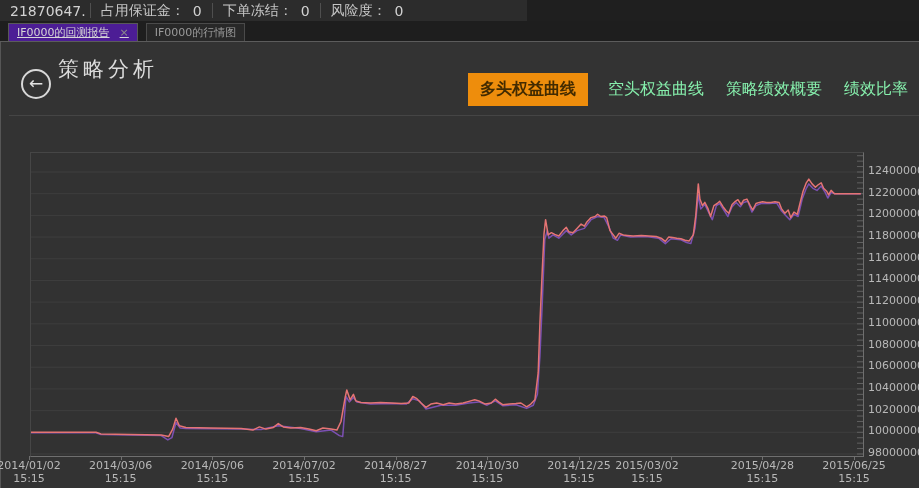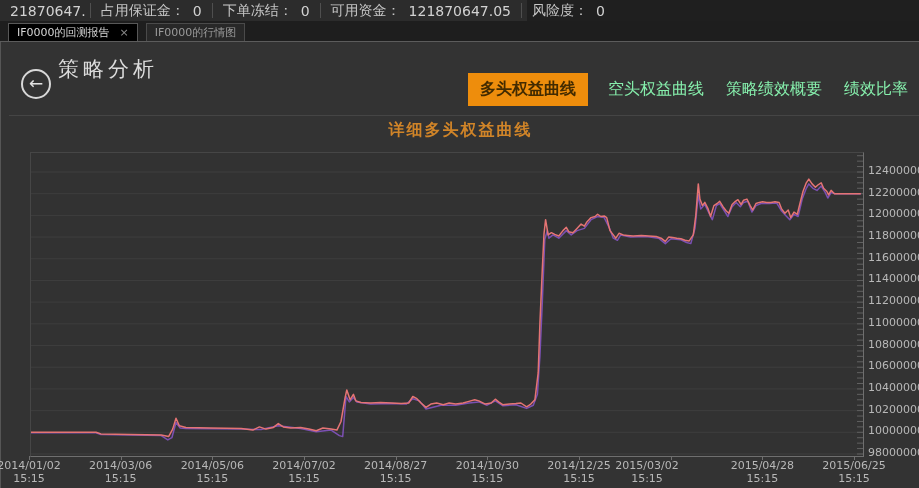--- a/index.html
+++ b/index.html
@@ -13,21 +13,21 @@
   .tb-item{display:flex;align-items:center;height:15px;padding:0 10px;white-space:nowrap;}
   .tb-item + .tb-item{border-left:1px solid #4f4f4f;}
   .tb-item .val{margin-left:8px;color:#d2d2d2;}
   .tb-first{padding:0 4px 0 2px;}
 
   
   .tabbar{position:absolute;left:0;top:21px;width:919px;height:20px;background:#1e1e1e;
           border-bottom:1px solid #5c5c5c;display:flex;align-items:flex-end;}
   .doc-tab{height:18px;display:flex;align-items:center;font-size:11px;padding:0 8px;
            margin-left:8px;border:1px solid #585858;border-bottom:none;box-sizing:border-box;}
-  .doc-tab.active{background:#000000;color:#d6d6d6;}
+  .doc-tab.active{background:#4c1d95;color:#d6d6d6;text-decoration:underline;}
   .doc-tab.inactive{background:#282828;color:#9a9a9a;border-color:#4a4a4a;margin-left:8px;}
   .tab-close{margin-left:10px;color:#8b8b8b;font-size:11px;cursor:pointer;}
 
   
   .panel{position:absolute;left:0;top:42px;width:918px;height:446px;background:#333333;
          border-left:1px solid #565656;}
 
   
   .back-btn{position:absolute;left:20px;top:27px;width:26px;height:26px;border:2px solid #d8d8d8;
             border-radius:50%;display:flex;align-items:center;justify-content:center;cursor:pointer;}
@@ -62,24 +62,20 @@
     </div>
     <div class="tb-item">
       <span>占用保证金：</span>
       <span class="val">0</span>
     </div>
     <div class="tb-item">
       <span>下单冻结：</span>
       <span class="val">0</span>
     </div>
     <div class="tb-item">
-      <span>可用资金：</span>
-      <span class="val">121870647.05</span>
-    </div>
-    <div class="tb-item">
       <span>风险度：</span>
       <span class="val">0</span>
     </div>
   </div>
 </div>
 
 <div class="tabbar">
   <div class="doc-tab active">
     <span>IF0000的回测报告</span>
     <span class="tab-close">×</span>
@@ -98,21 +94,20 @@
 
   <div class="nav">
     <div class="nav-item active">多头权益曲线</div>
     <div class="nav-item">空头权益曲线</div>
     <div class="nav-item">策略绩效概要</div>
     <div class="nav-item">绩效比率</div>
   </div>
 
   <div class="header-divider"></div>
 
-  <div class="chart-title">详细多头权益曲线</div>
 </div>
 
 <div class="plot">
   <svg id="plot-svg" width="832" height="303" viewBox="0 0 832 303">
       <line x1="0" y1="19" x2="832" y2="19" stroke="#3e3e3e" stroke-width="1"></line>
       <line x1="0" y1="40.69230769230769" x2="832" y2="40.69230769230769" stroke="#3e3e3e" stroke-width="1"></line>
       <line x1="0" y1="62.38461538461539" x2="832" y2="62.38461538461539" stroke="#3e3e3e" stroke-width="1"></line>
       <line x1="0" y1="84.07692307692308" x2="832" y2="84.07692307692308" stroke="#3e3e3e" stroke-width="1"></line>
       <line x1="0" y1="105.76923076923077" x2="832" y2="105.76923076923077" stroke="#3e3e3e" stroke-width="1"></line>
       <line x1="0" y1="127.46153846153847" x2="832" y2="127.46153846153847" stroke="#3e3e3e" stroke-width="1"></line>

